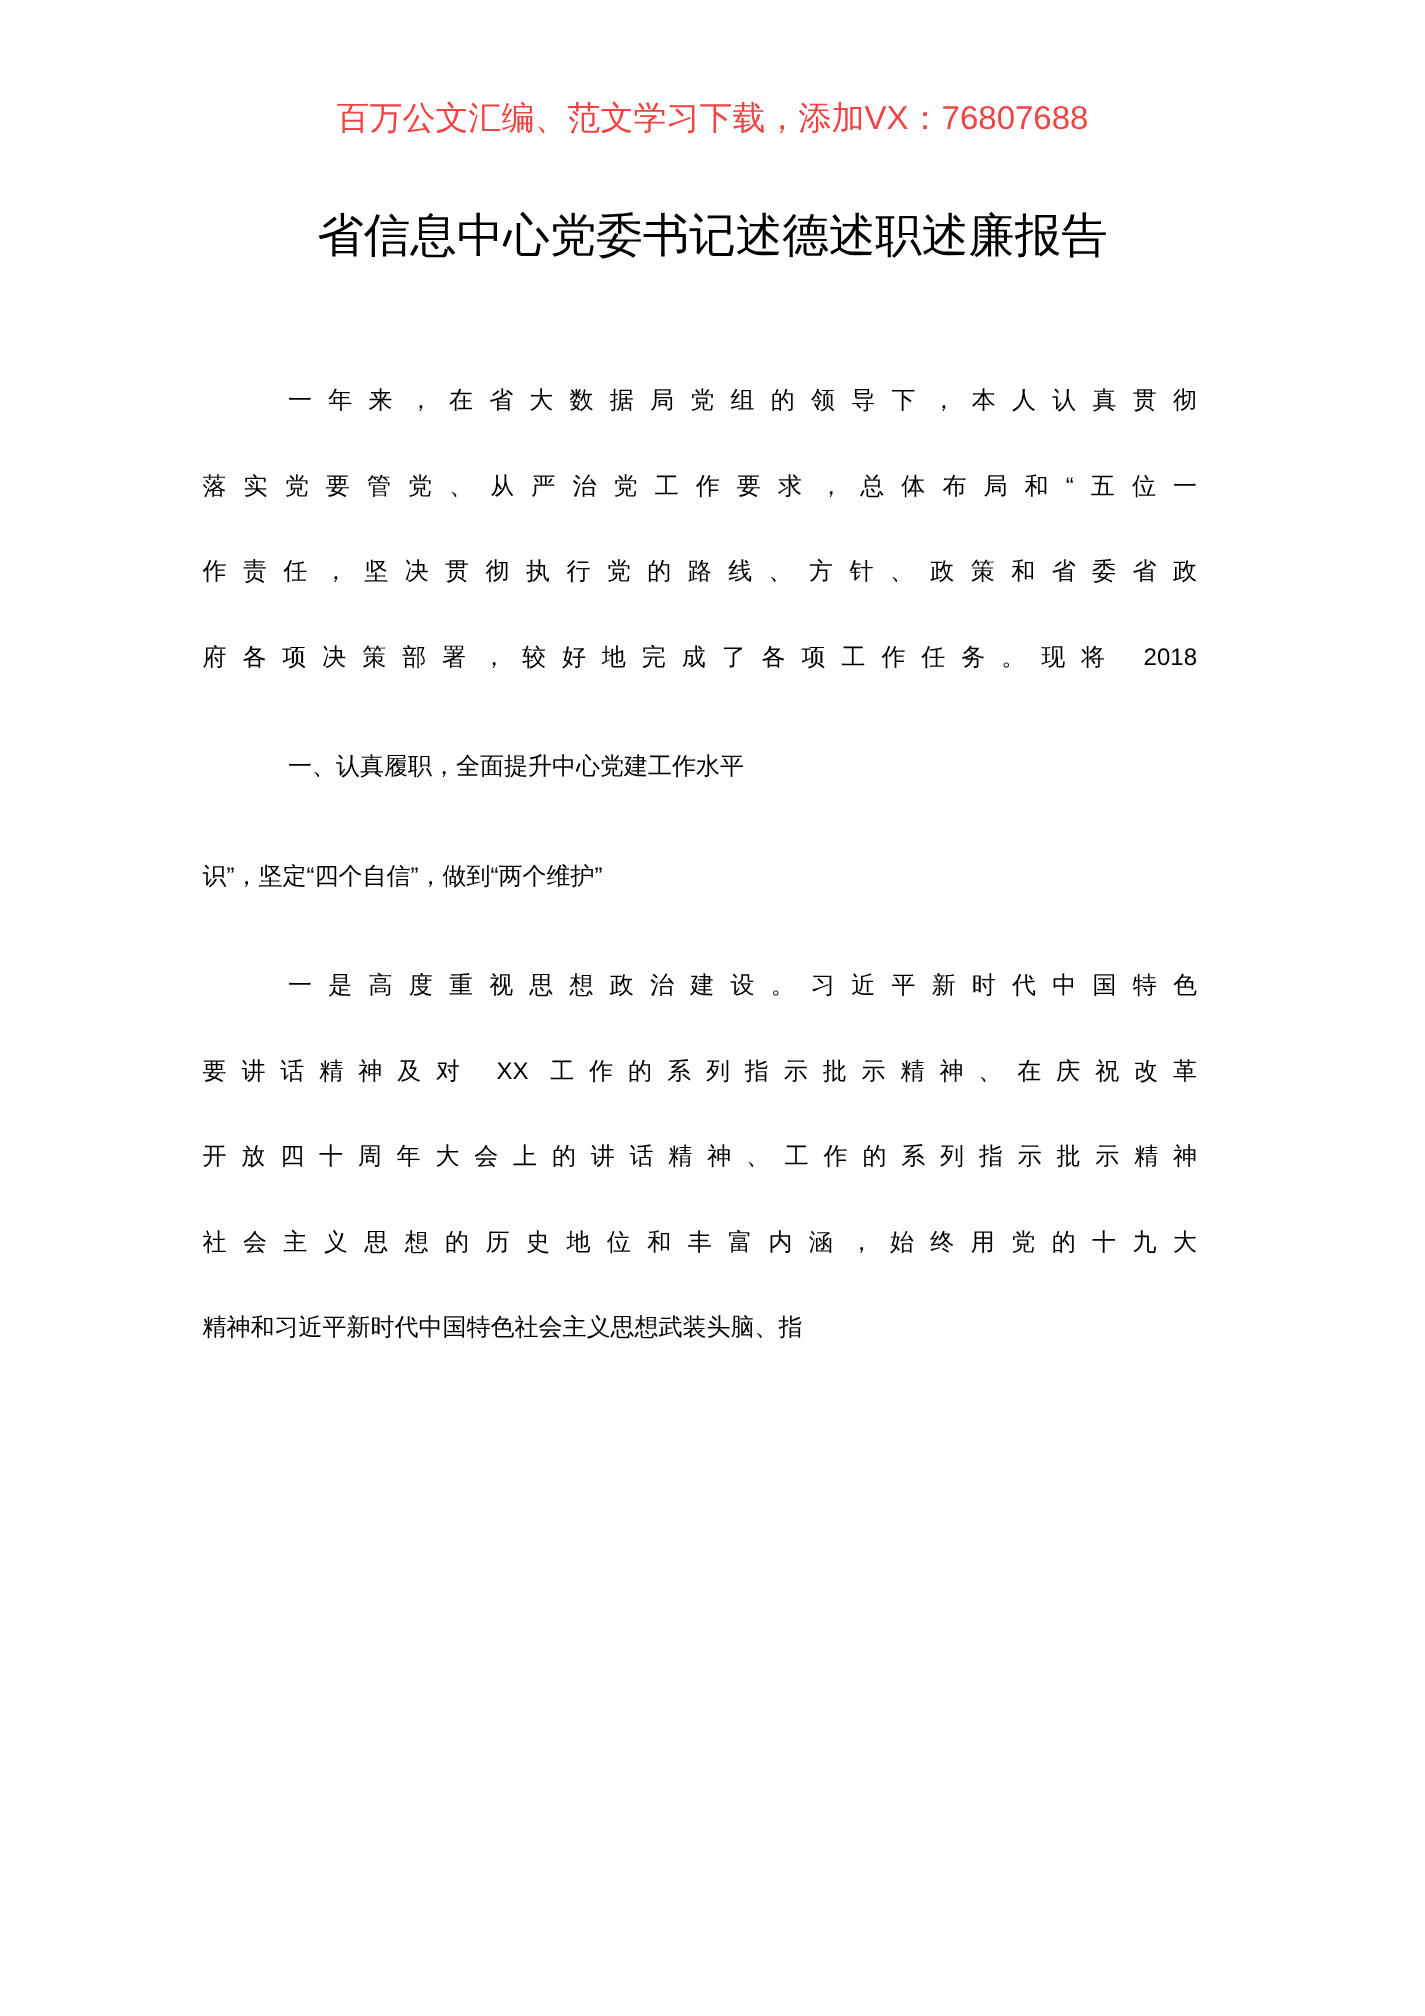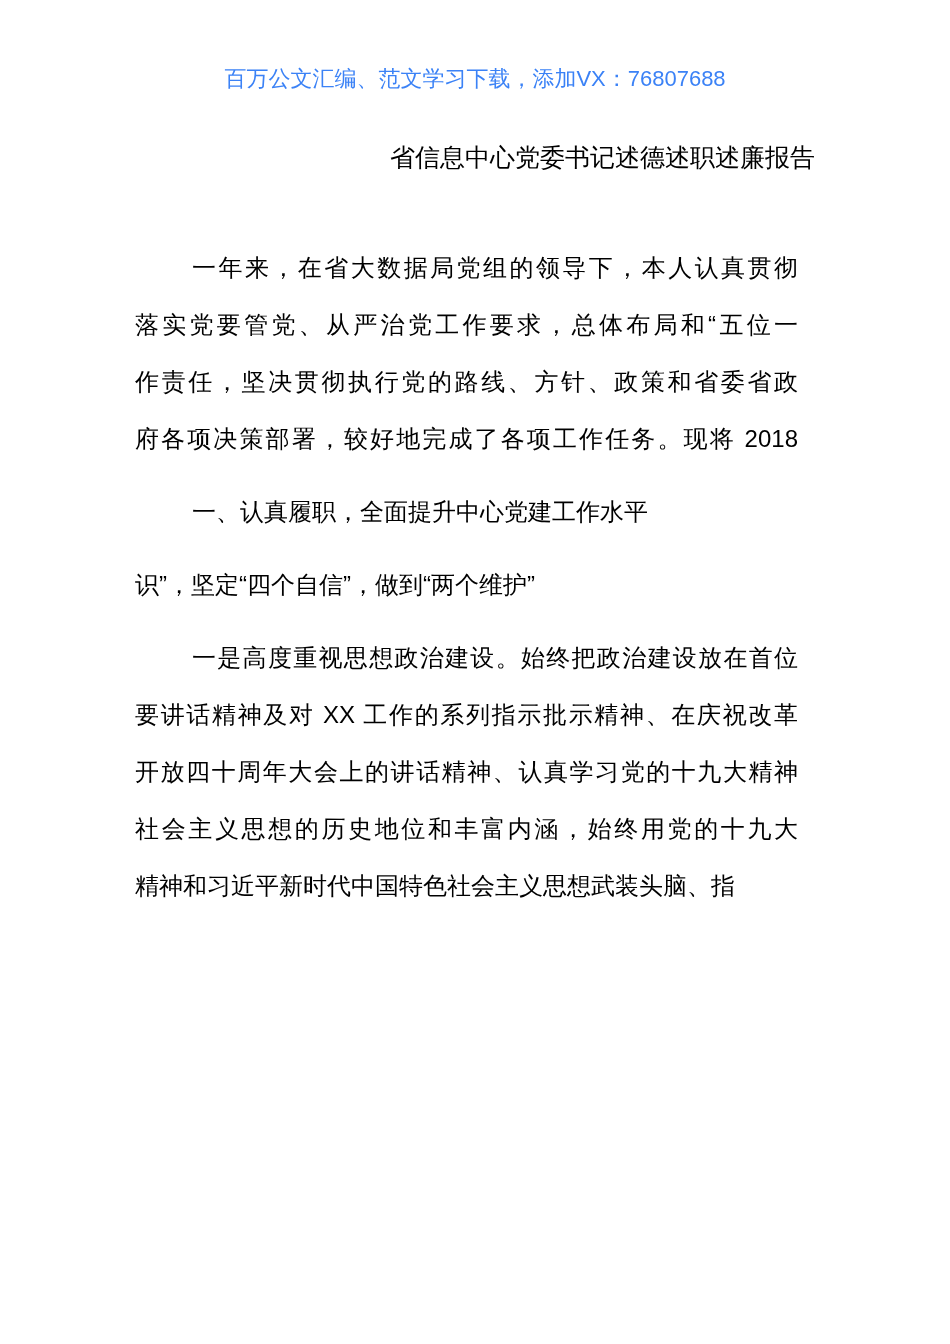--- a/index.html
+++ b/index.html
@@ -13,62 +13,62 @@
   }
   .page { width: 950px; height: 1344px; background: #ffffff; }
   .notice {
     padding-top: 64px;
     text-align: center;
     font-size: 22px;
     line-height: 30px;
   }
   .content { margin: 0 135px; }
   .title {
-    font-size: 25px;
+    font-size: 31px;
     font-weight: normal;
     line-height: 34px;
     margin: 46px 0 0 0;
-    text-align: right;
+    text-align: center;
   }
   .body { margin-top: 65px; }
   .para {
-    font-size: 24px;
+    font-size: 16px;
     line-height: 57px;
     margin: 0 17px 16px 0;
   }
   .line {
     text-align: justify;
     text-align-last: justify;
     text-justify: inter-character;
   }
   .line.last { text-align-last: left; }
   .line.indent { text-indent: 57px; }
 </style>
 </head>
 <body>
 
 <div class="page">
-  <div class="notice" style="color: #3b82f6;">百万公文汇编、范文学习下载，添加VX：76807688</div>
+  <div class="notice" style="color: #ef4444;">百万公文汇编、范文学习下载，添加VX：76807688</div>
   <div class="content">
     <h1 class="title">省信息中心党委书记述德述职述廉报告</h1>
     <div class="body">
         <div class="para">
           <div class="line indent">一年来，在省大数据局党组的领导下，本人认真贯彻</div>
           <div class="line">落实党要管党、从严治党工作要求，总体布局和“五位一</div>
           <div class="line">作责任，坚决贯彻执行党的路线、方针、政策和省委省政</div>
           <div class="line">府各项决策部署，较好地完成了各项工作任务。现将 2018</div>
         </div>
         <div class="para">
           <div class="line last indent">一、认真履职，全面提升中心党建工作水平</div>
         </div>
         <div class="para">
           <div class="line last">识”，坚定“四个自信”，做到“两个维护”</div>
         </div>
         <div class="para">
-          <div class="line indent">一是高度重视思想政治建设。始终把政治建设放在首位</div>
+          <div class="line indent">一是高度重视思想政治建设。习近平新时代中国特色</div>
           <div class="line">要讲话精神及对 XX 工作的系列指示批示精神、在庆祝改革</div>
-          <div class="line">开放四十周年大会上的讲话精神、认真学习党的十九大精神</div>
+          <div class="line">开放四十周年大会上的讲话精神、工作的系列指示批示精神</div>
           <div class="line">社会主义思想的历史地位和丰富内涵，始终用党的十九大</div>
           <div class="line last">精神和习近平新时代中国特色社会主义思想武装头脑、指</div>
         </div>
       </div>
   </div>
 </div>
 
 </body></html>

